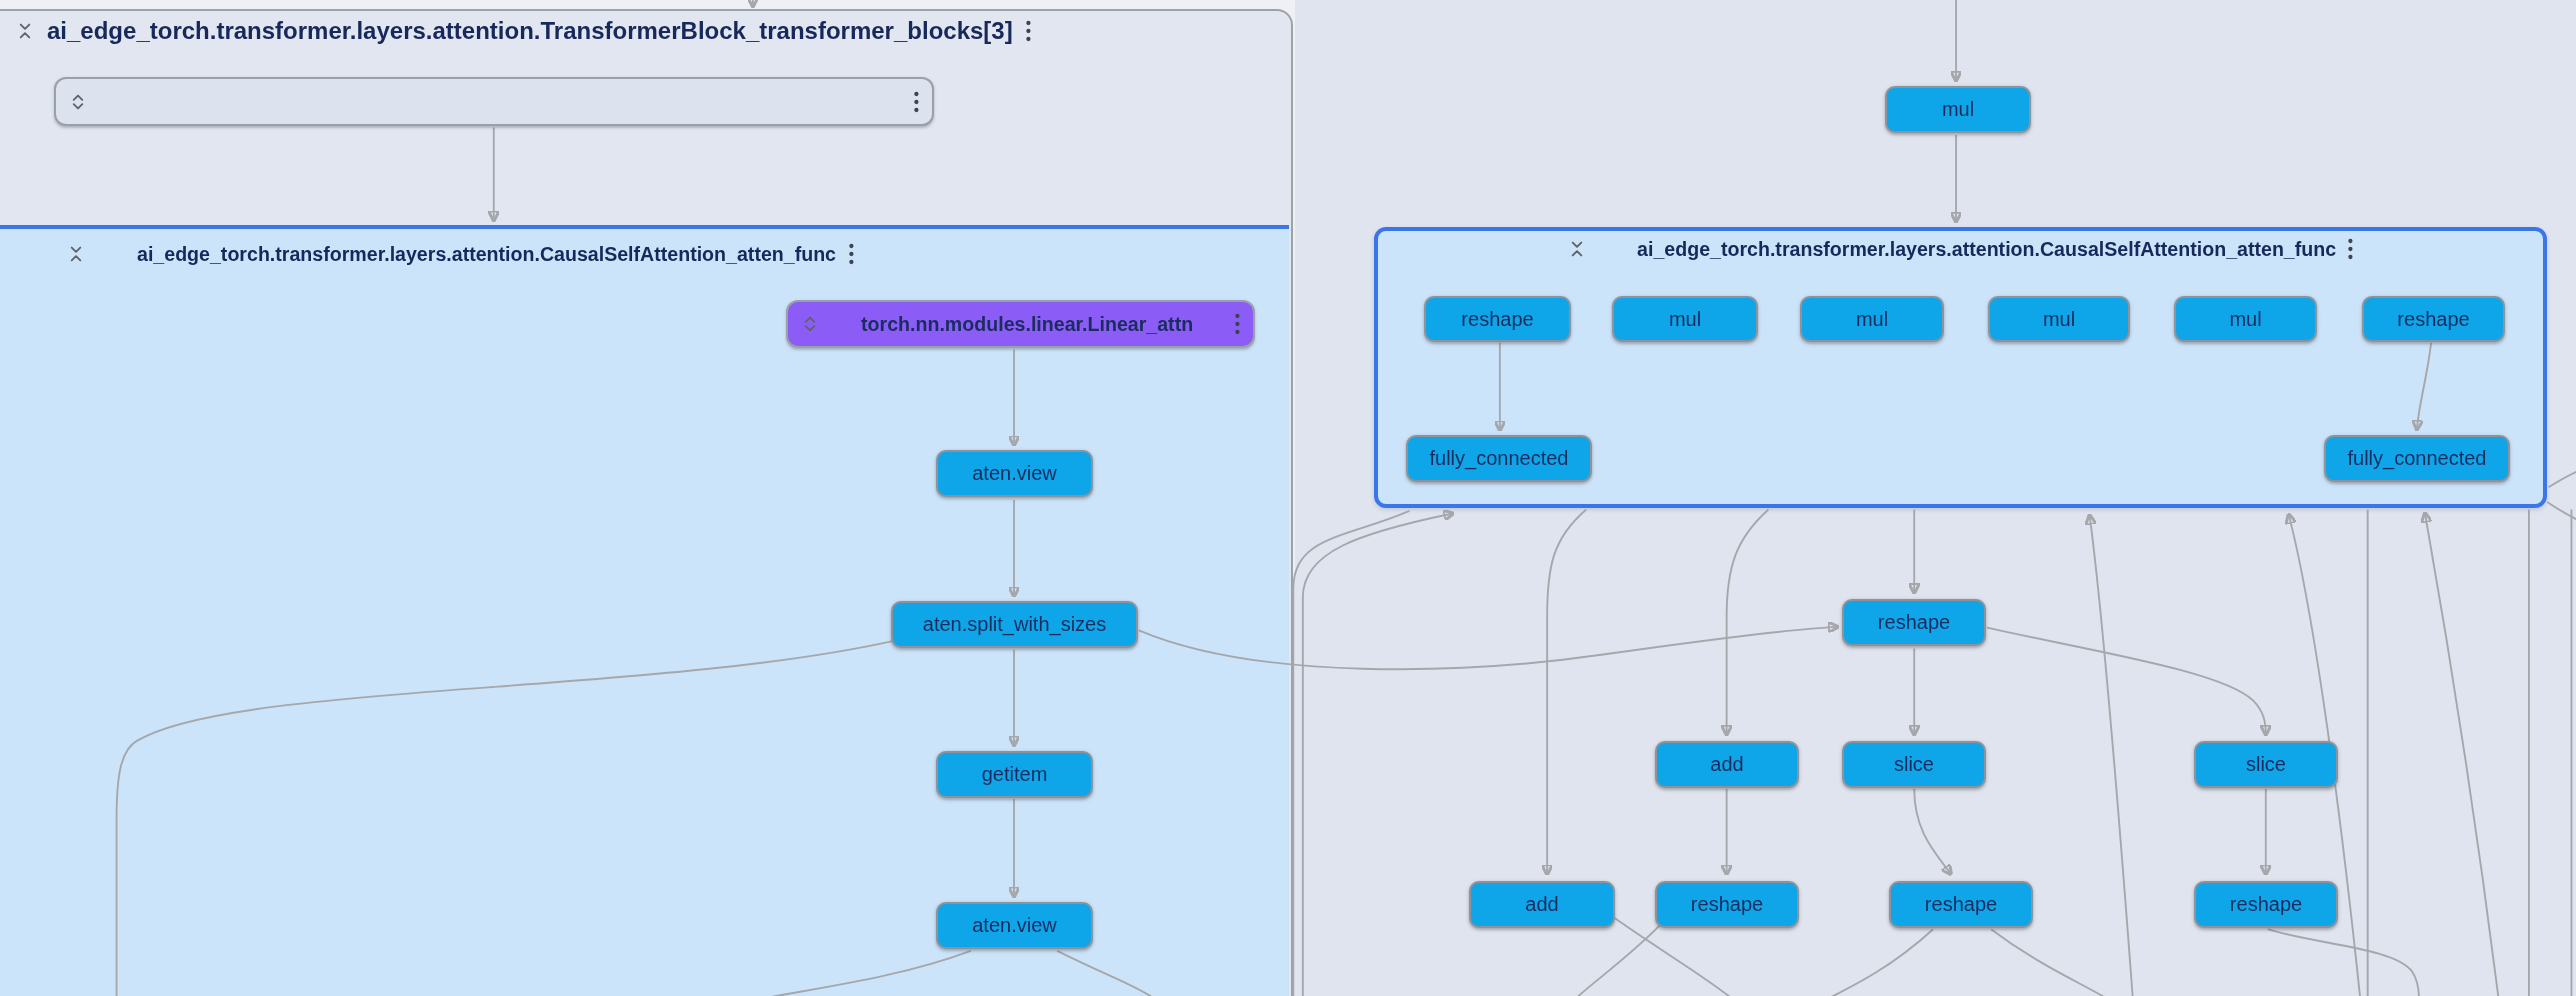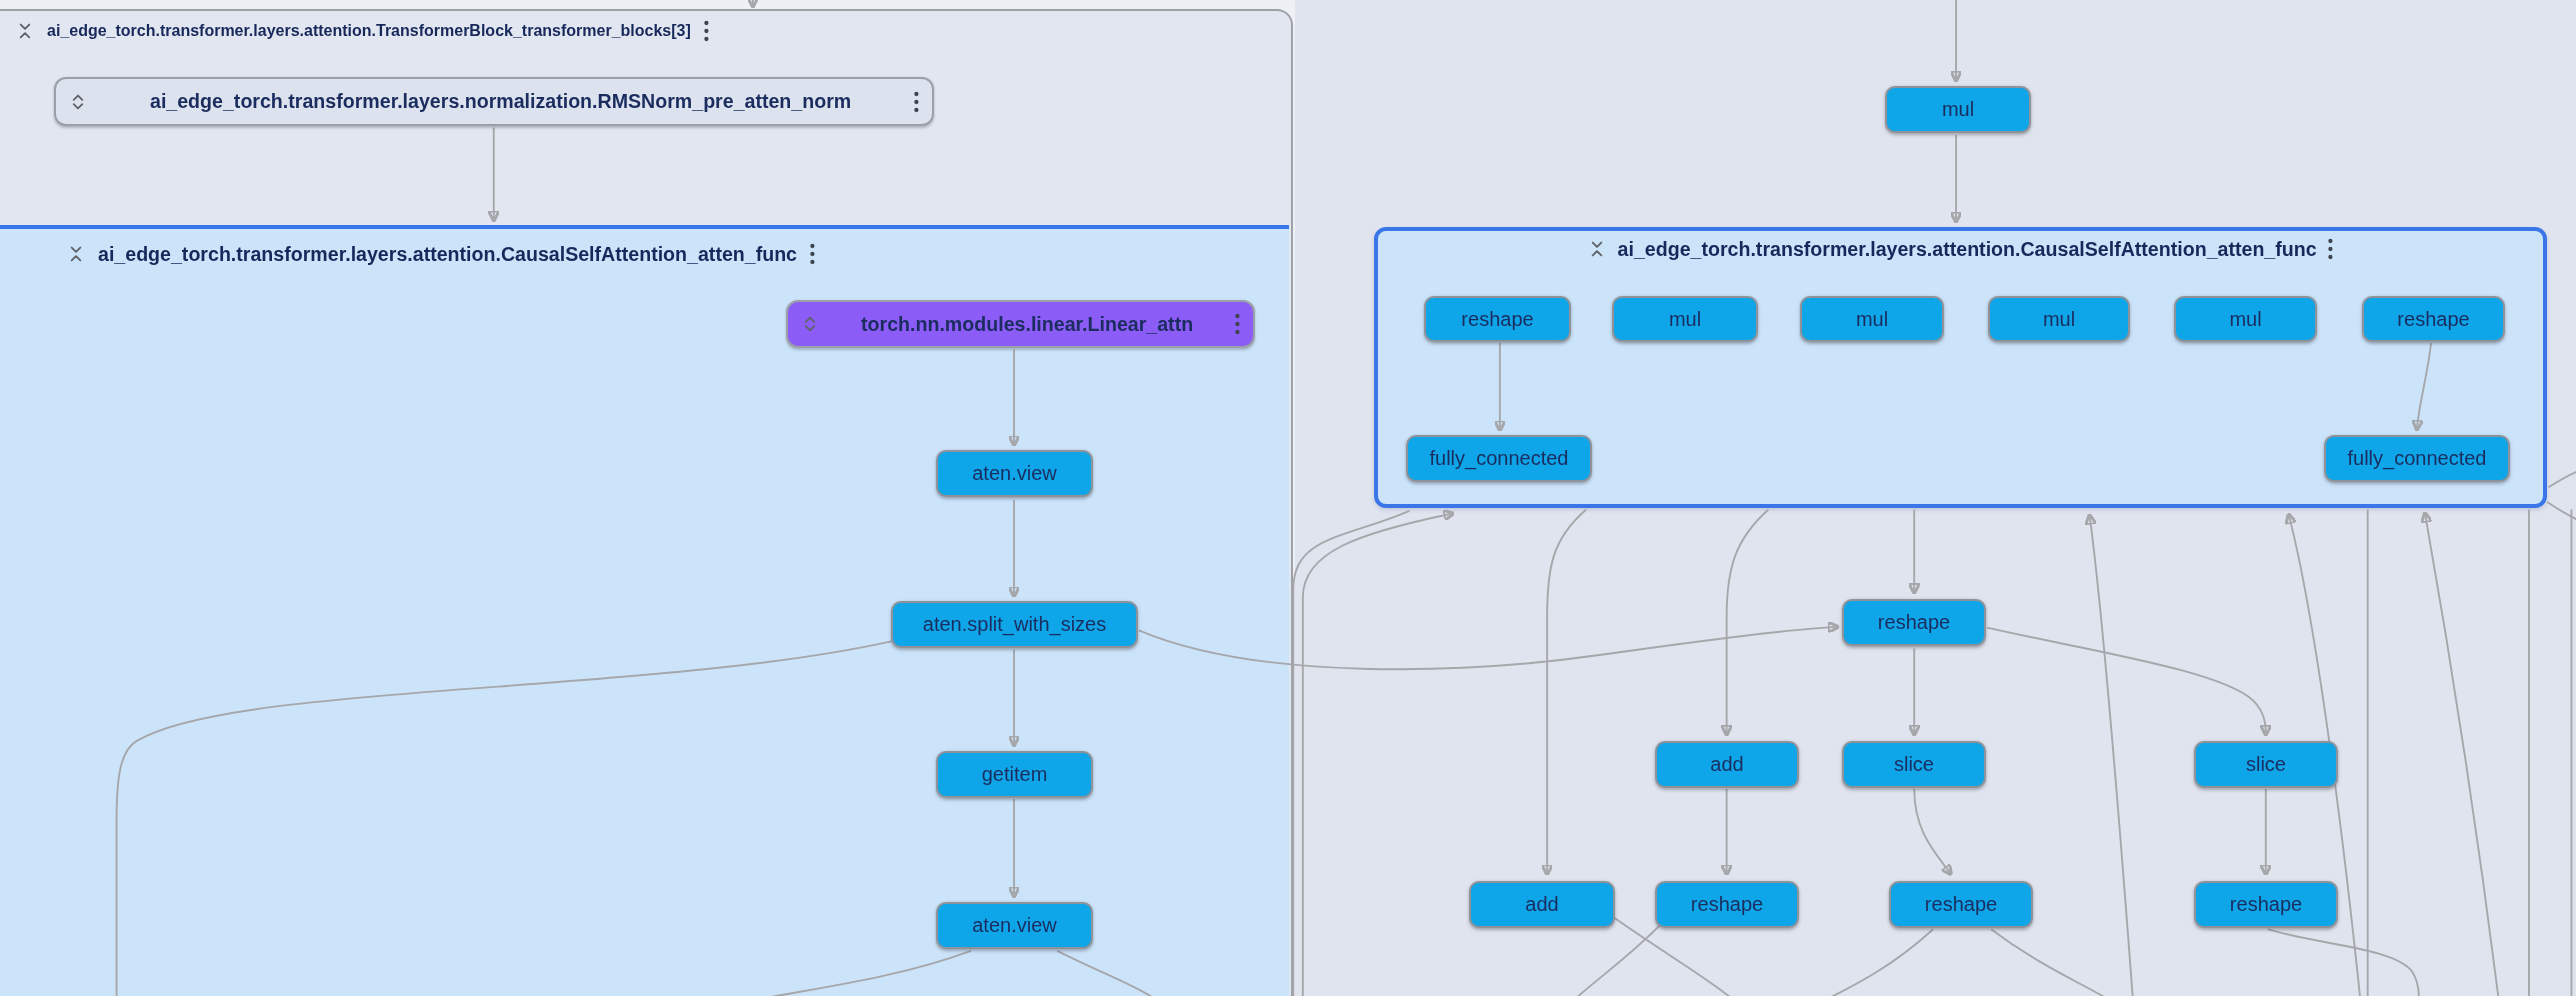--- a/index.html
+++ b/index.html
@@ -25,25 +25,25 @@
     left:-41px;top:225px;width:1330px;height:878px;
     border-top:4.7px solid #3b76e8;
   }
   .panel-right{
     left:1374px;top:227px;width:1173px;height:281px;
     border:4px solid #3b76e8;border-radius:12px;
     box-shadow:0 2px 4px rgba(40,70,140,.18);
   }
   
   .hdr{display:flex;align-items:center;gap:12px;white-space:nowrap;}
-  .hdr .title{font-weight:700;font-size:16px;color:#17285a;}
+  .hdr .title{font-weight:700;font-size:24px;color:#17285a;}
   .hdr-tb{left:15px;top:16px;height:30px;}
   .hdr-left{left:66px;top:239px;height:30px;}
   .hdr-right{left:1374px;top:234px;width:1173px;height:30px;justify-content:center;gap:10.8px;}
-  .hdr-right .title,.hdr-left .title{font-size:19.6px;}
+  .hdr-right .title,.hdr-left .title{font-size:19.6px;margin-left:39px;}
   
   .chip{
     display:flex;align-items:center;justify-content:space-between;
     background:#dce2ee;border:2px solid #9ba0a8;border-radius:12px;
     box-sizing:border-box;padding:0 12px;
     box-shadow:0 1.4px 2.7px rgba(80,85,95,.35);
     white-space:nowrap;
   }
   .chip .label{font-weight:700;font-size:19.6px;}
   .chip-linear{background:#8b5cf6;}
@@ -170,21 +170,20 @@
   </span>
 </div>
 
 <div class="abs chip" style="left:54px;top:77px;width:880px;height:49px;">
   <span class="icon">
     <svg width="20" height="20" viewBox="0 0 28 28" stroke="#5f6368" stroke-width="2.6" fill="none" stroke-linecap="round" stroke-linejoin="round">
       <path d="M8,11 L14,5 L20,11"></path>
         <path d="M8,17 L14,23 L20,17"></path>
     </svg>
   </span>
-  <span class="label">ai_edge_torch.transformer.layers.normalization.RMSNorm_pre_atten_norm</span>
   <span class="icon">
     <svg width="6.8" height="24" viewBox="0 0 10 36">
         <circle cx="5" cy="6" r="3.2" fill="#3d4450"></circle>
         <circle cx="5" cy="18" r="3.2" fill="#3d4450"></circle>
         <circle cx="5" cy="30" r="3.2" fill="#3d4450"></circle>
       </svg>
   </span>
 </div>
 
 <div class="abs chip chip-linear" style="left:786px;top:300px;width:469px;height:48px;">

